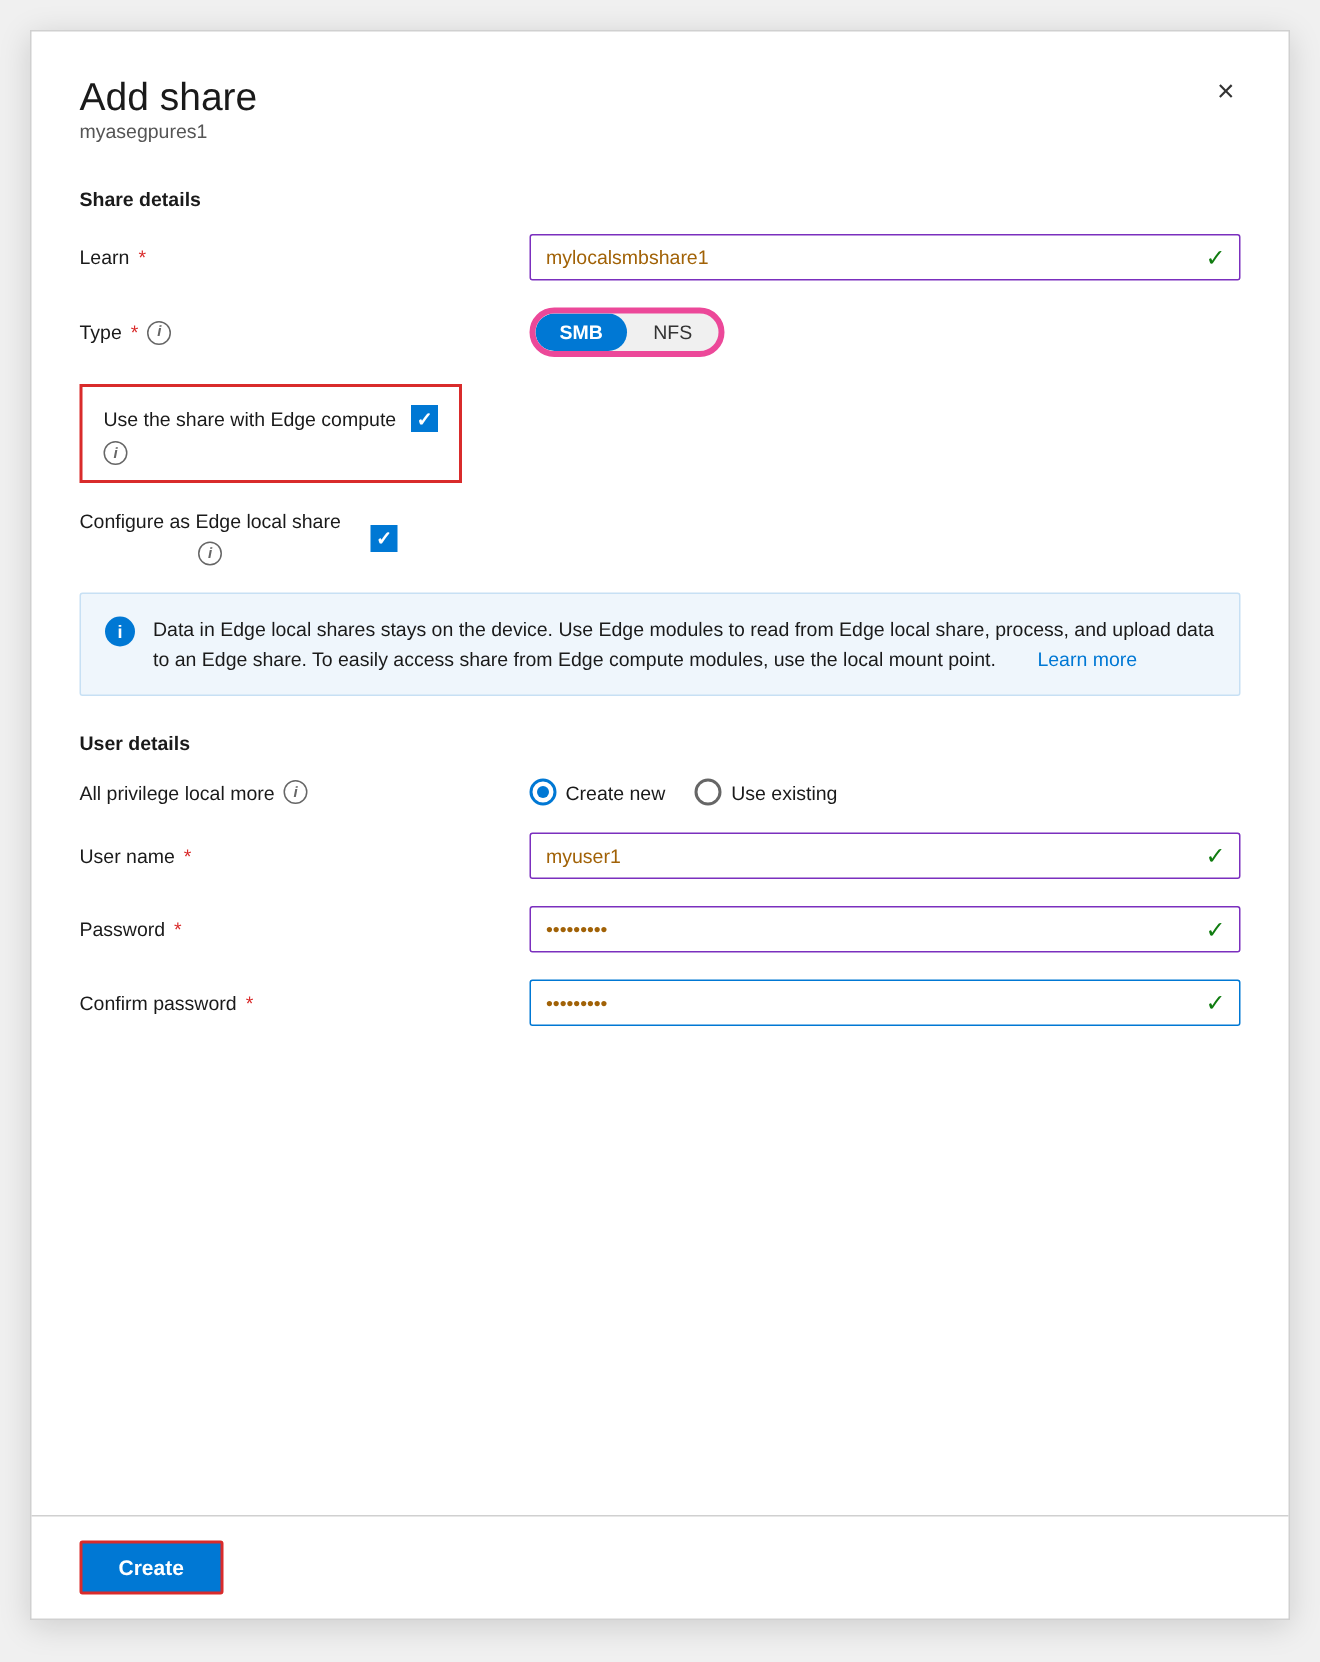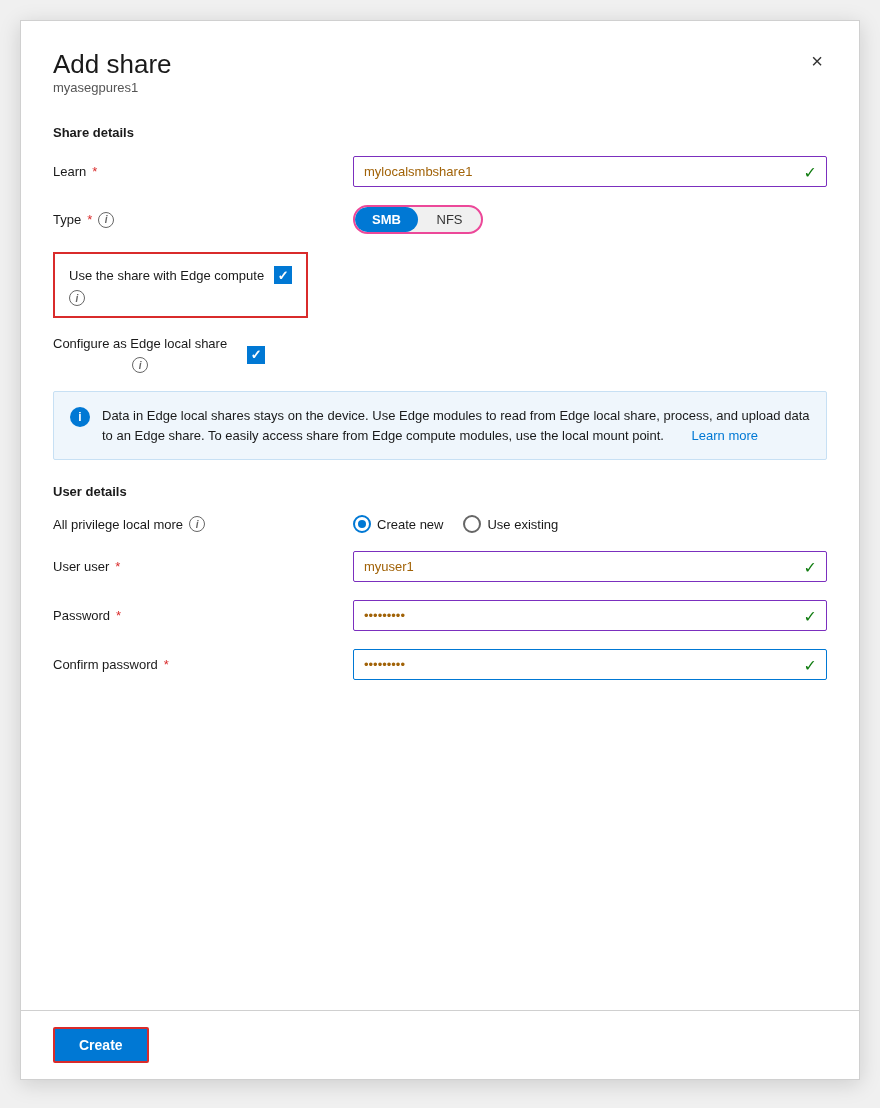--- a/index.html
+++ b/index.html
@@ -115,21 +115,21 @@
       color: #107c10;
       font-size: 16px;
     }
     
     .toggle-group {
       display: flex;
       align-items: flex-end;
       background: #f0f0f0;
       border-radius: 20px;
       overflow: hidden;
-      border: 2px solid #ec4899;
+      border: 4px solid #ec4899;
       width: 130px;
     }
     .toggle-option {
       flex: 1;
       text-align: center;
       padding: 5px 16px;
       font-size: 13px;
       cursor: pointer;
       border-radius: 20px;
     }
@@ -367,21 +367,21 @@
             <div class="radio-circle unselected"></div>
             <span>Use existing</span>
           </label>
         </div>
       </div>
     </div>
 
     
     <div class="form-row">
       <div class="form-label">
-        <span>User user</span>
+        <span>User name</span>
         <span class="required-star">*</span>
       </div>
       <div class="form-control-wrapper">
         <div class="input-wrapper">
           <input type="text" class="text-input" value="myuser1" style="">
           <span class="input-check">✓</span>
         </div>
       </div>
     </div>
 

